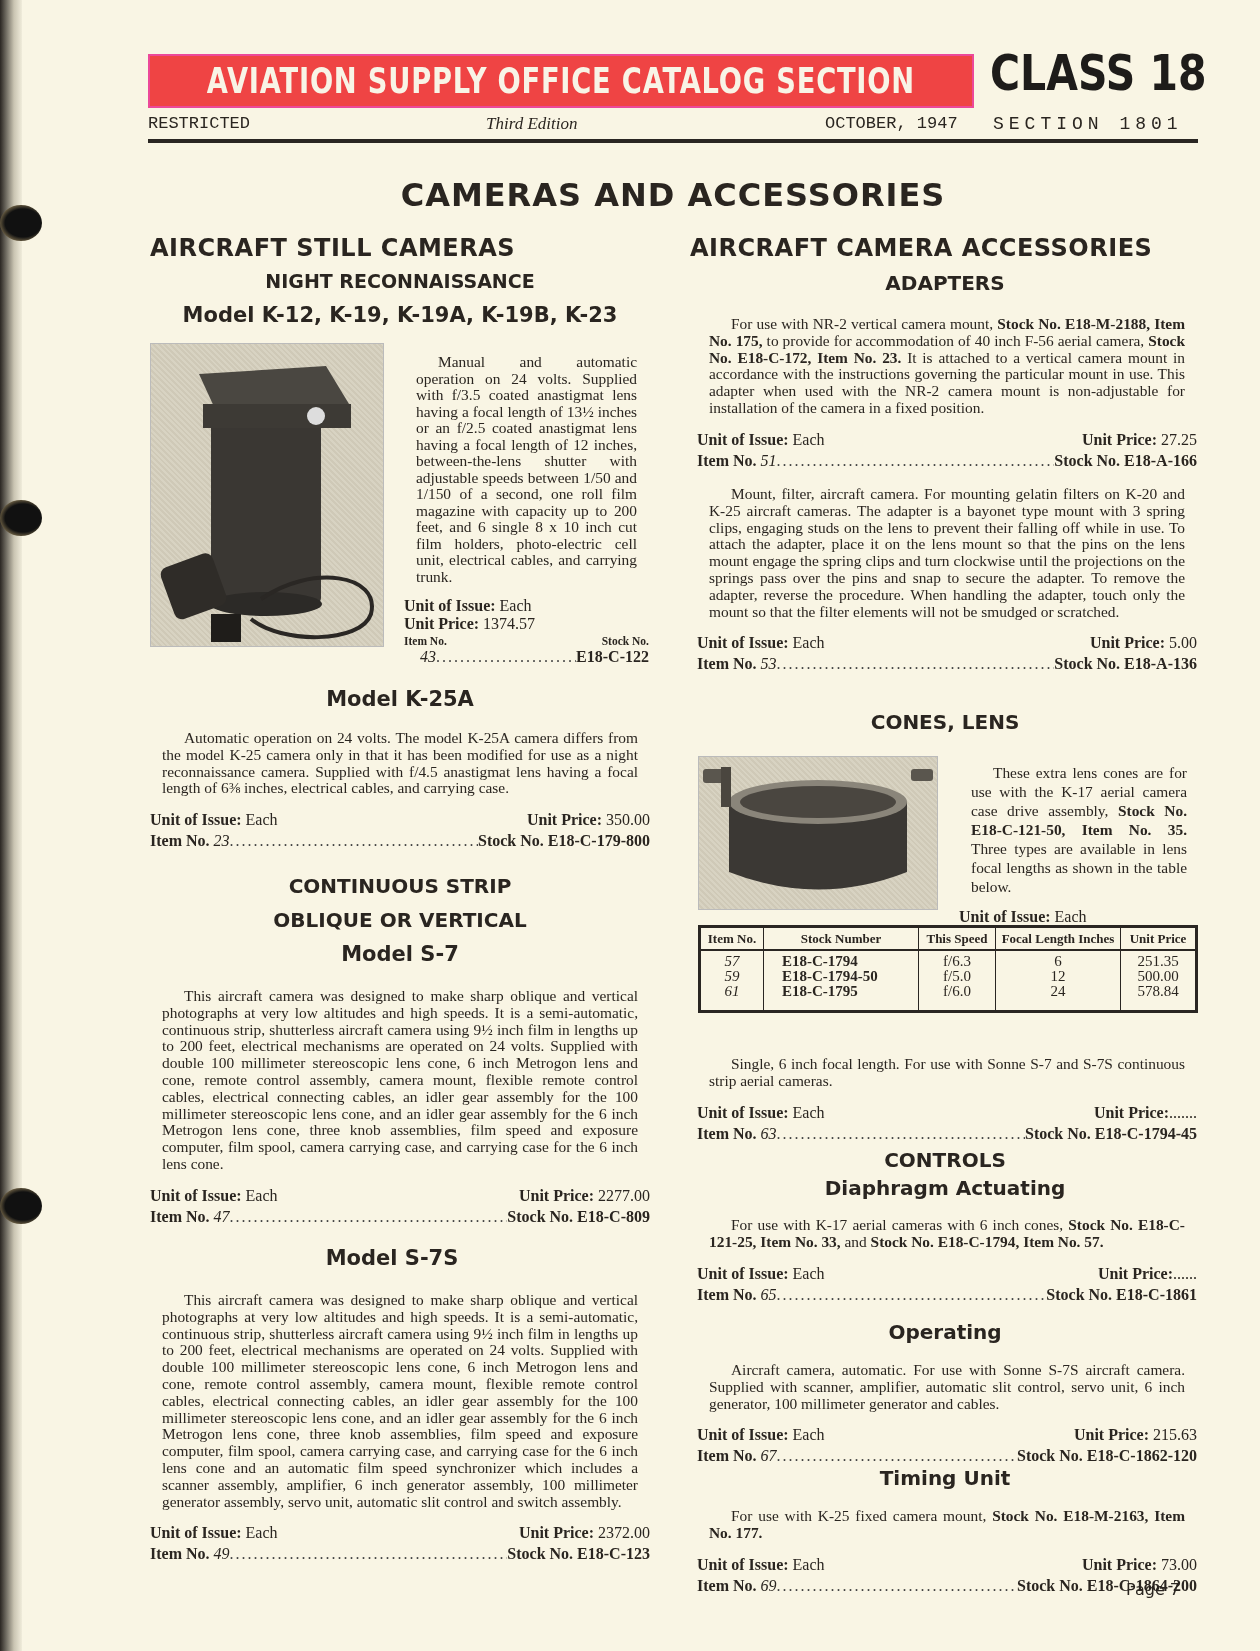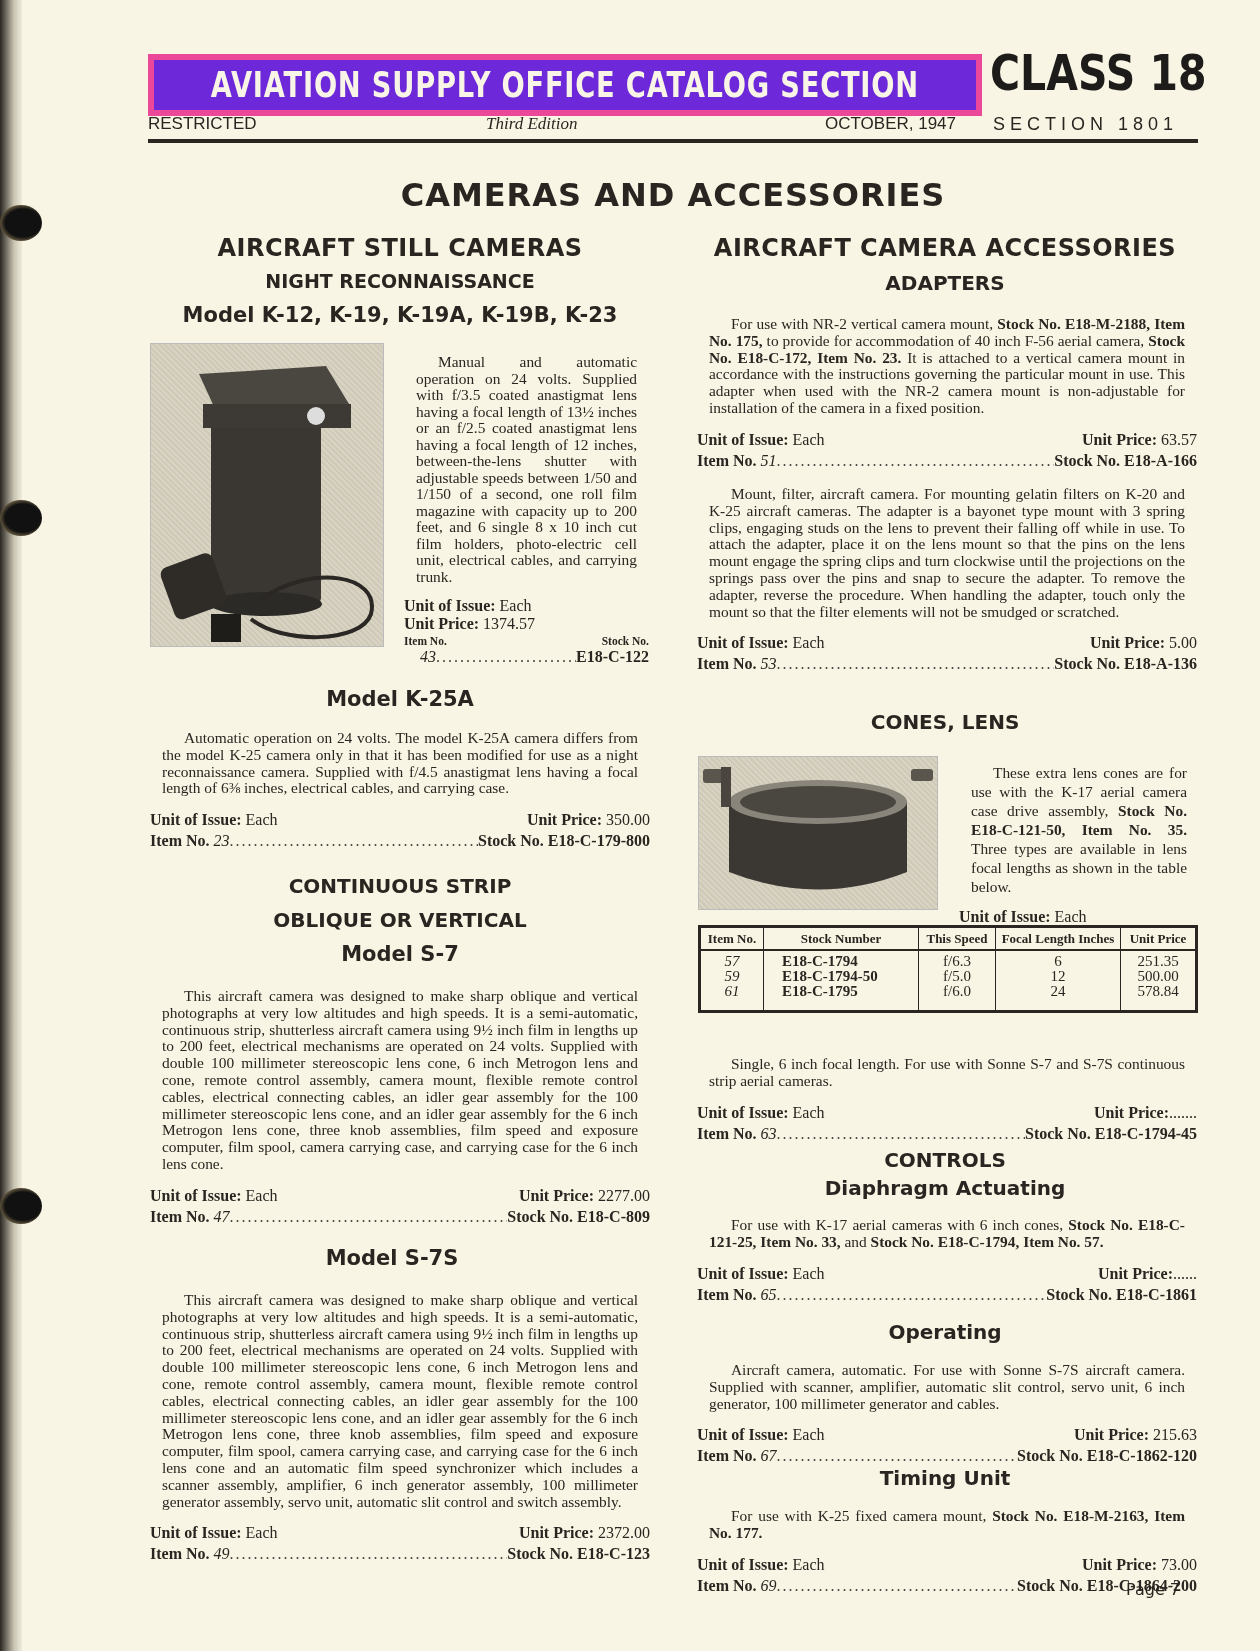--- a/index.html
+++ b/index.html
@@ -13,45 +13,45 @@
     position: absolute; left: 0; top: 0; width: 22px; height: 1651px;
     background: linear-gradient(to right, #2a2622 0px, #6e6a60 6px, #c9c4b2 14px, #f0ecdb 22px);
   }
   .punch {
     position: absolute; left: 0; width: 42px; height: 36px; border-radius: 50%;
     background: radial-gradient(ellipse at 55% 50%, #111 55%, #8b7a55 80%, #d6cfb5 100%);
   }
   .abs { position: absolute; }
   .banner {
     position: absolute; left: 148px; top: 54px; width: 822px; height: 50px;
-    background: #6d28d9; border: 6px solid #ec4899;
+    background: #ef4444; border: 2px solid #ec4899;
     display: flex; align-items: center; justify-content: center;
   }
   .banner span {
     font-family: "DejaVu Sans", sans-serif; font-weight: bold; font-size: 35px;
     color: #f8f4e6; letter-spacing: 1px; transform: scaleX(0.78); white-space: nowrap;
   }
   .class-title {
     position: absolute; left: 990px; top: 44px; width: 210px;
     font-family: "DejaVu Sans", sans-serif; font-weight: bold; font-size: 50px;
     color: #1e1c1a; transform: scaleX(0.82); transform-origin: left top; white-space: nowrap;
   }
   .subhead {
     position: absolute; top: 114px; font-size: 17px;
-    font-family: Liberation Sans, sans-serif; color: #2a2520;
+    font-family: Liberation Mono, monospace; color: #2a2520;
   }
   .rule {
     position: absolute; left: 148px; top: 139px; width: 1050px; height: 4px; background: #2a2622;
   }
   .main-title {
     position: absolute; left: 148px; top: 176px; width: 1050px; text-align: center;
     font-family: "DejaVu Sans", sans-serif; font-weight: bold; font-size: 32px; letter-spacing: 1px;
   }
   .col { position: absolute; width: 500px; }
-  .h1 { font-family: "DejaVu Sans", sans-serif; font-weight: bold; font-size: 24px; text-align: center; letter-spacing: 0.5px; }
+  .h1 { font-family: "DejaVu Sans", sans-serif; font-weight: bold; font-size: 24px; letter-spacing: 0.5px; }
   .h2 { font-family: "DejaVu Sans", sans-serif; font-weight: bold; font-size: 21px; text-align: center; }
   .h3 { font-family: "DejaVu Sans", sans-serif; font-weight: bold; font-size: 21px; text-align: center; }
   .body { font-size: 15.4px; line-height: 16.8px; text-align: justify; text-indent: 22px; margin: 12px; }
   .kv { display: flex; justify-content: space-between; font-size: 16px; line-height: 21px; }
   .kv b { font-family: "Liberation Serif", serif; }
   .item-line { display: flex; font-size: 16px; line-height: 21px; }
   .item-line .dots { flex: 1; overflow: hidden; white-space: nowrap; letter-spacing: 2px; color: #444; }
   .item-line .dots::after { content: "...................................................................................................."; }
   .item-line i { font-family: "Liberation Serif", serif; }
   .photo {
@@ -171,21 +171,21 @@
   </div>
 </div>
 
 <div class="h1 abs" style="left:690px;top:234px;width:510px">AIRCRAFT CAMERA ACCESSORIES</div>
 <div class="h2 abs" style="left:690px;top:271px;width:510px;font-size:20px">ADAPTERS</div>
 
 <div class="col" style="left:697px;top:304px">
   <p class="body"><span>For use with NR-2 vertical camera mount, </span><b>Stock No. E18-M-2188, Item No. 175,</b><span> to provide for accommodation of 40 inch F-56 aerial camera, </span><b>Stock No. E18-C-172, Item No. 23.</b><span> It is attached to a vertical camera mount in accordance with the instructions governing the particular mount in use. This adapter when used with the NR-2 camera mount is non-adjustable for installation of the camera in a fixed position.</span></p>
   <div class="kv" style="margin-top:3px">
     <span><b>Unit of Issue:</b> <span>Each</span></span>
-    <span><b>Unit Price:</b> <span>63.57</span></span>
+    <span><b>Unit Price:</b> <span>27.25</span></span>
   </div>
   <div class="item-line">
     <b>Item No.</b>&nbsp;<i>51</i>
     <span class="dots"></span>
     <b>Stock No.</b>&nbsp;<b>E18-A-166</b>
   </div>
 </div>
 
 <div class="col" style="left:697px;top:474px">
   <p class="body">Mount, filter, aircraft camera. For mounting gelatin filters on K-20 and K-25 aircraft cameras. The adapter is a bayonet type mount with 3 spring clips, engaging studs on the lens to prevent their falling off while in use. To attach the adapter, place it on the lens mount so that the pins on the lens mount engage the spring clips and turn clockwise until the projections on the springs pass over the pins and snap to secure the adapter. To remove the adapter, reverse the procedure. When handling the adapter, touch only the mount so that the filter elements will not be smudged or scratched.</p>

